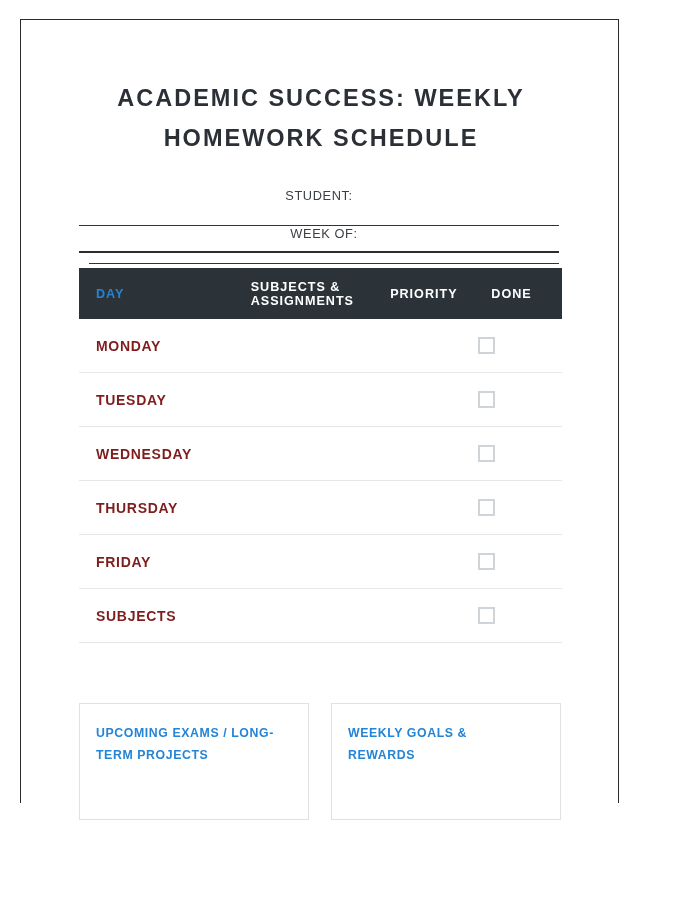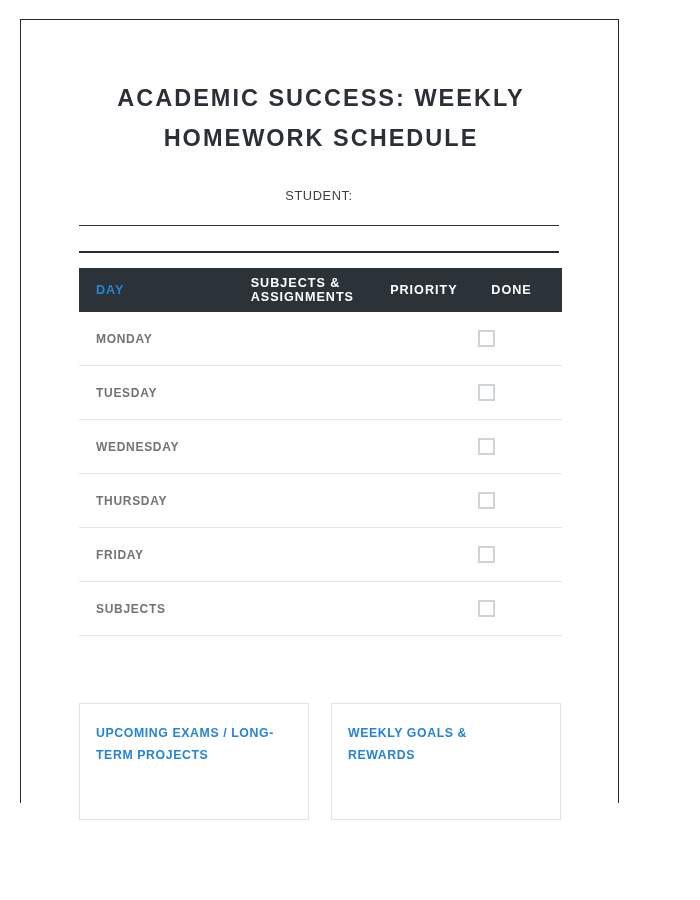--- a/index.html
+++ b/index.html
@@ -92,21 +92,21 @@
   .schedule-table {
     position: absolute;
     left: 58px;
     top: 248px;
     width: 483px;
   }
   .table-head {
     display: flex;
     align-items: center;
     background: #2b3338;
-    height: 44px;
+    height: 51px;
     padding: 0 0 0 17px;
     box-sizing: border-box;
   }
   .th {
     font-size: 12.6px;
     font-weight: bold;
     letter-spacing: 1.0px;
     color: #ffffff;
     line-height: 14px;
   }
@@ -119,24 +119,24 @@
     display: flex;
     align-items: center;
     height: 54px;
     padding: 0 0 0 17px;
     box-sizing: border-box;
     border-bottom: 1.2px solid #e5e7e9;
   }
   .td { line-height: 16px; }
   .td.day-col {
     width: 131px;
-    font-size: 12px;
+    font-size: 14px;
     font-weight: bold;
     letter-spacing: 0.7px;
-    color: #737373;
+    color: #7f1d1d;
   }
   .td.subj-col { width: 142px; }
   .td.prio-col { width: 103px; }
   .td.done-col {
     width: 72px;
     display: flex;
     align-items: center;
   }
   .checkbox {
     width: 17px;
@@ -180,20 +180,24 @@
   <div class="page-inner">
 
     <div class="doc-title">
       <div>ACADEMIC SUCCESS: WEEKLY</div>
       <div>HOMEWORK SCHEDULE</div>
     </div>
 
     <div class="meta-row">
       <div class="meta-field">
         <span class="meta-label">STUDENT:</span>
+        <div class="meta-line"></div>
+      </div>
+      <div class="meta-field">
+        <span class="meta-label">WEEK OF:</span>
         <div class="meta-line"></div>
       </div>
     </div>
 
     <div class="thick-rule"></div>
 
     <div class="schedule-table">
 
       <div class="table-head">
         <div class="th day-col">DAY</div>

